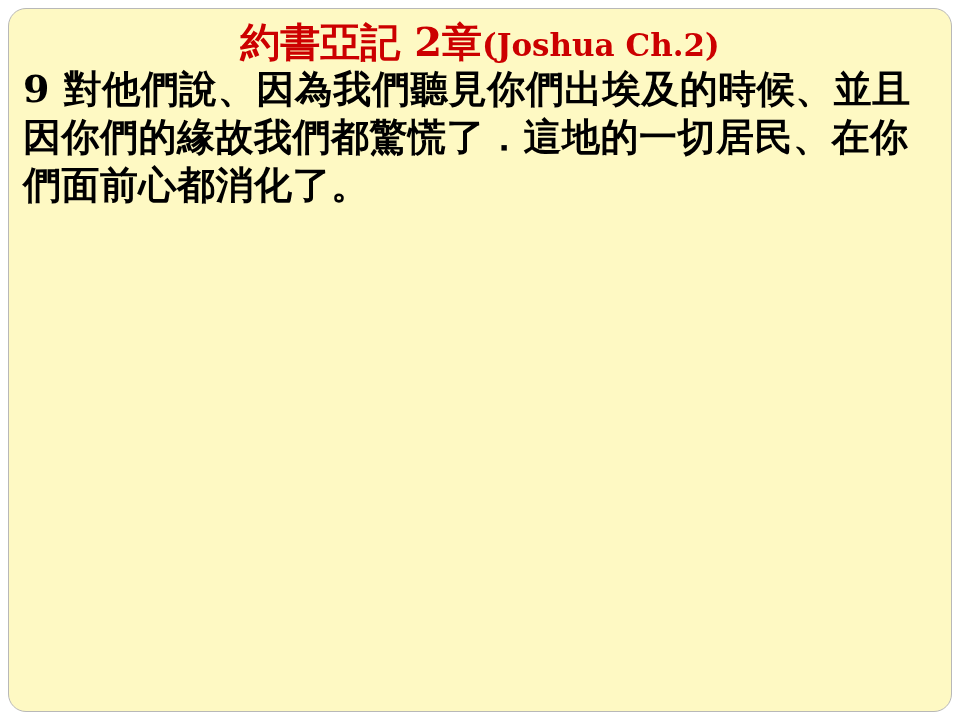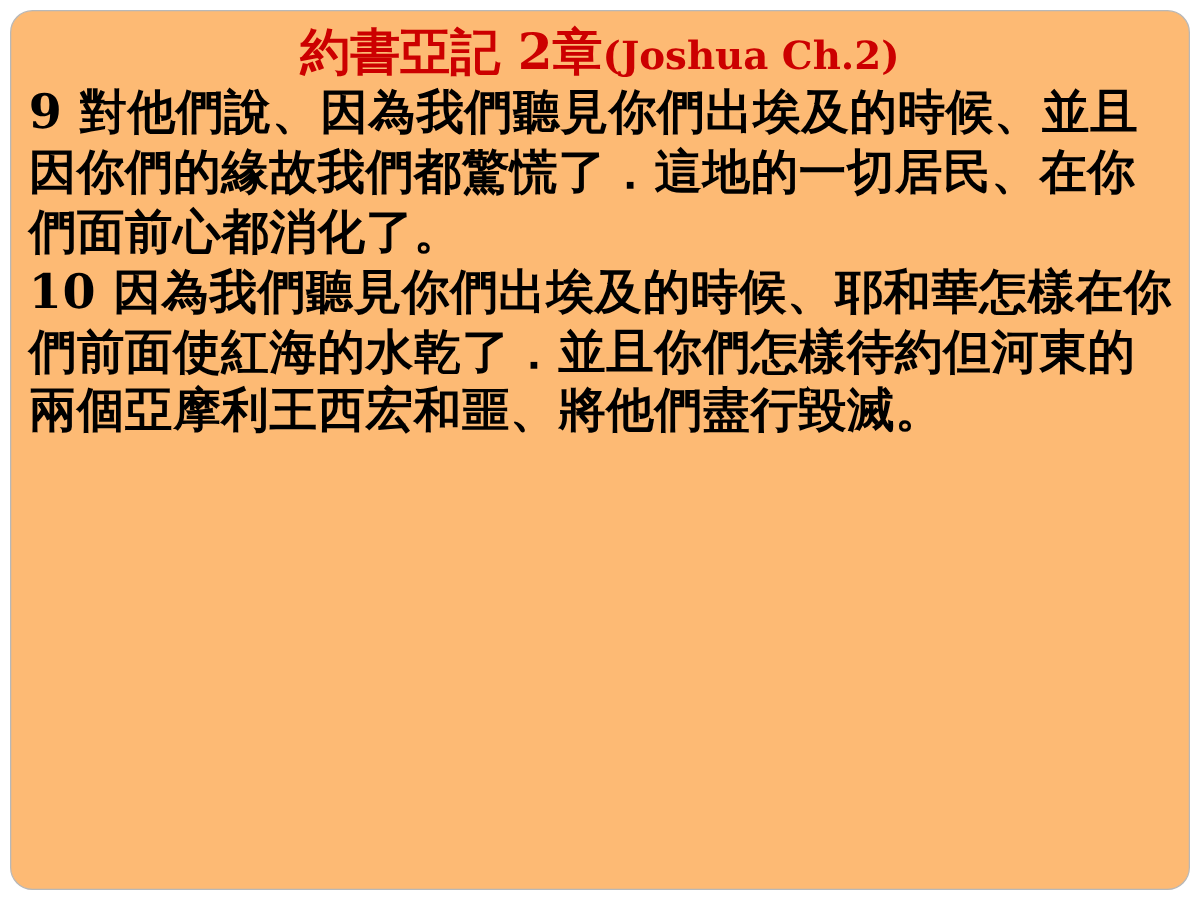--- a/index.html
+++ b/index.html
@@ -12,21 +12,21 @@
     height: 720px;
     overflow: hidden;
     font-family: "DejaVu Serif", serif;
   }
   .slide {
     position: absolute;
     left: 8px;
     top: 8px;
     width: 944px;
     height: 704px;
-    background: #fdba74;
+    background: #fef9c3;
     border: 1px solid #b8b8b8;
     border-radius: 18px;
     box-sizing: border-box;
     overflow: hidden;
   }
   .title-block {
     text-align: center;
     padding-top: 12px;
     padding-bottom: 2px;
     line-height: 1.05;
@@ -70,18 +70,15 @@
 <div class="slide">
 
   <div class="title-block">
     <span class="title-main">約書亞記 2章</span><span class="title-sub">(Joshua Ch.2)</span>
   </div>
 
   <div class="verses">
     <p class="verse">
       <span class="verse-num">9</span><span class="verse-text"> 對他們說、因為我們聽見你們出埃及的時候、並且因你們的緣故我們都驚慌了．這地的一切居民、在你們面前心都消化了。</span>
     </p>
-    <p class="verse">
-      <span class="verse-num">10</span><span class="verse-text"> 因為我們聽見你們出埃及的時候、耶和華怎樣在你們前面使紅海的水乾了．並且你們怎樣待約但河東的兩個亞摩利王西宏和噩、將他們盡行毀滅。</span>
-    </p>
   </div>
 
 </div>
 
 </body></html>

